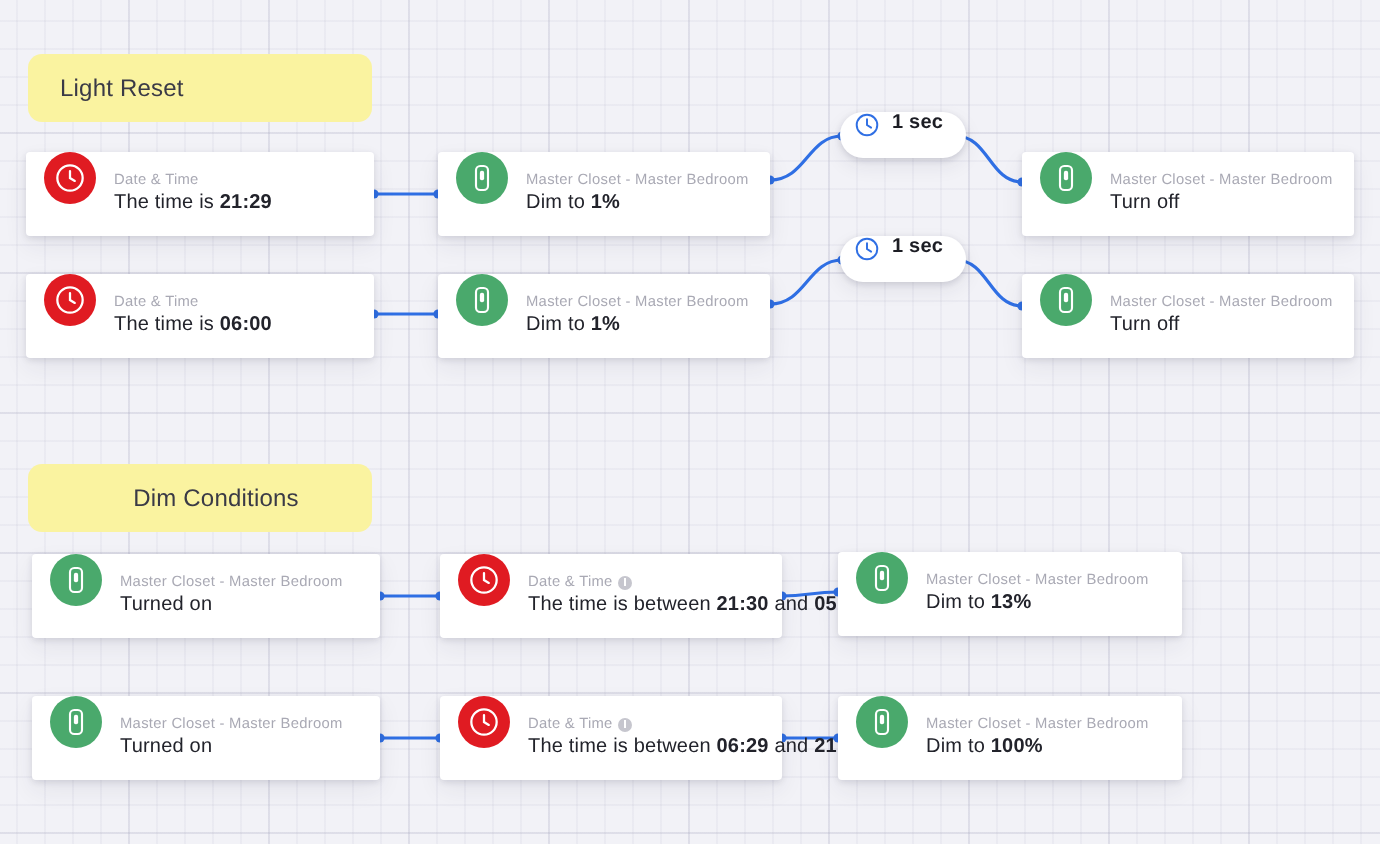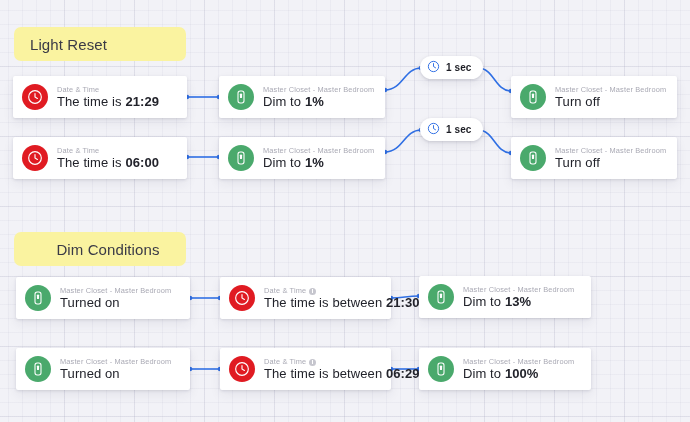--- a/index.html
+++ b/index.html
@@ -33,32 +33,31 @@
   
   .group-header {
     position: absolute;
     background: #faf3a0;
     border-radius: 7px;
     height: 34px;
     display: flex;
     align-items: center;
     padding-left: 16px;
     color: #3a3a46;
-    font-size: 15px;
+    font-size: 12px;
     letter-spacing: .1px;
   }
 
   
   .node {
     position: absolute;
     background: #ffffff;
     border-radius: 2px;
     height: 42px;
     display: flex;
-    align-items: center;
     padding: 0 12px 0 9px;
     box-shadow: 0 1px 3px rgba(40,40,70,0.13), 0 5px 12px rgba(40,40,70,0.07);
   }
   .node .badge {
     width: 26px; height: 26px;
     border-radius: 50%;
     flex: 0 0 26px;
     display: flex; align-items: center; justify-content: center;
     margin-right: 9px;
   }
@@ -69,21 +68,21 @@
     font-size: 7.4px;
     color: #a9a9b4;
     letter-spacing: .15px;
     line-height: 10px;
     display: flex;
     align-items: center;
     gap: 3px;
     white-space: nowrap;
   }
   .node .main {
-    font-size: 13px;
+    font-size: 10px;
     color: #22232b;
     line-height: 14px;
     white-space: nowrap;
     letter-spacing: .1px;
   }
   .node .main b { font-weight: 700; }
   .info-icon {
     width: 7px; height: 7px;
     border-radius: 50%;
     background: #c6c6ce;
@@ -98,21 +97,20 @@
     background: #ffffff;
   }
 
   
   .delay {
     position: absolute;
     background: #ffffff;
     border-radius: 999px;
     height: 23px;
     display: flex;
-    align-items: center;
     padding: 0 11px 0 7px;
     gap: 6px;
     box-shadow: 0 1px 3px rgba(40,40,70,0.15), 0 4px 10px rgba(40,40,70,0.08);
   }
   .delay .label {
     font-size: 10px;
     color: #1c1d24;
     font-weight: 700;
     letter-spacing: .1px;
   }

